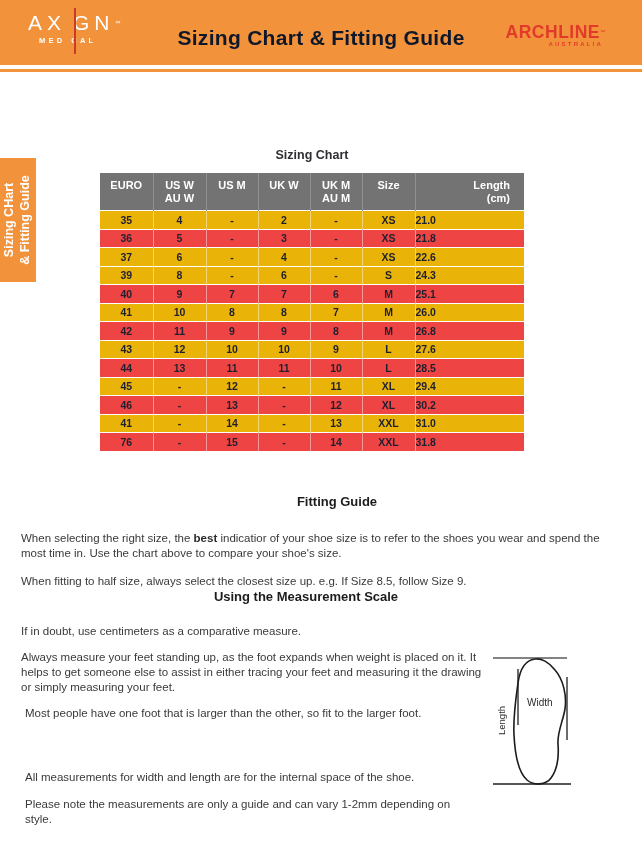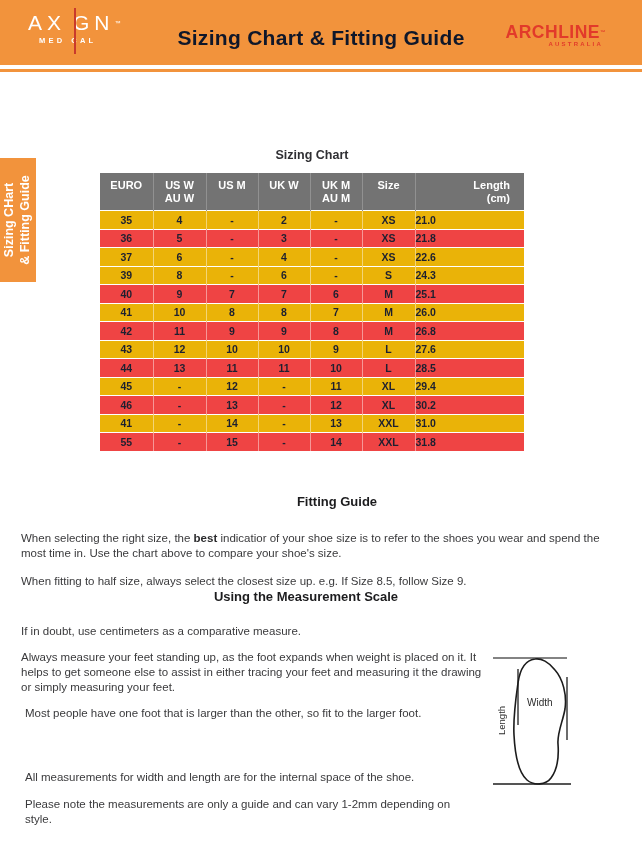--- a/index.html
+++ b/index.html
@@ -244,21 +244,21 @@
           <tr class="row-a">
             <td>41</td>
             <td>-</td>
             <td>14</td>
             <td>-</td>
             <td>13</td>
             <td>XXL</td>
             <td>31.0</td>
           </tr>
           <tr class="row-b">
-            <td>55</td>
+            <td>76</td>
             <td>-</td>
             <td>15</td>
             <td>-</td>
             <td>14</td>
             <td>XXL</td>
             <td>31.8</td>
           </tr>
         </tbody>
     </table>
   </div>

